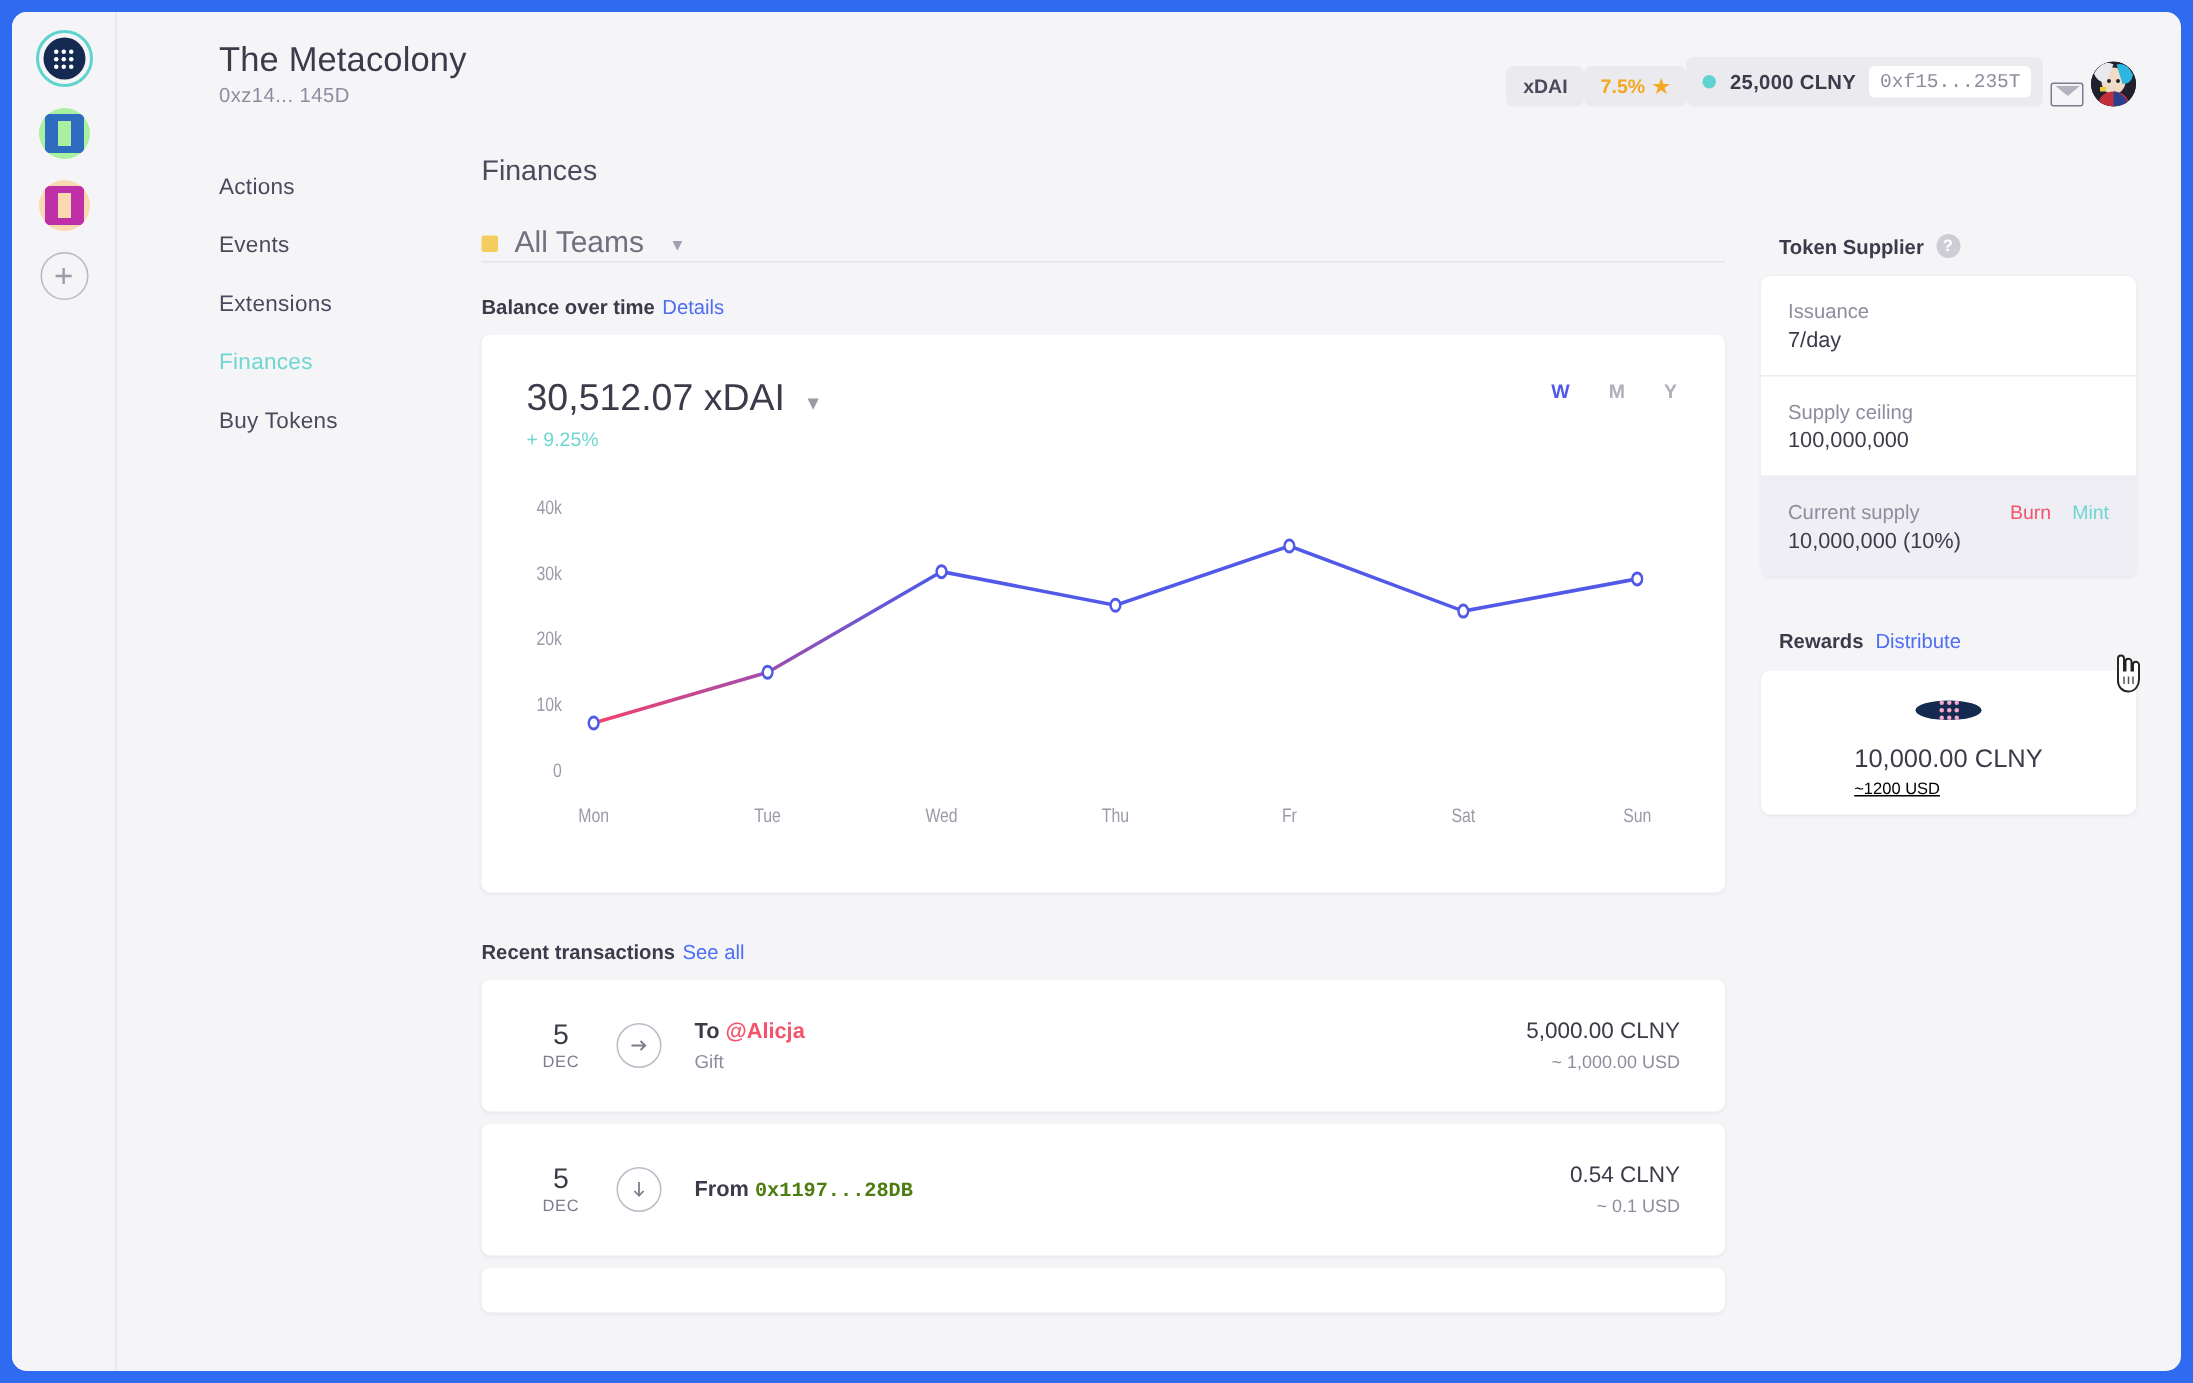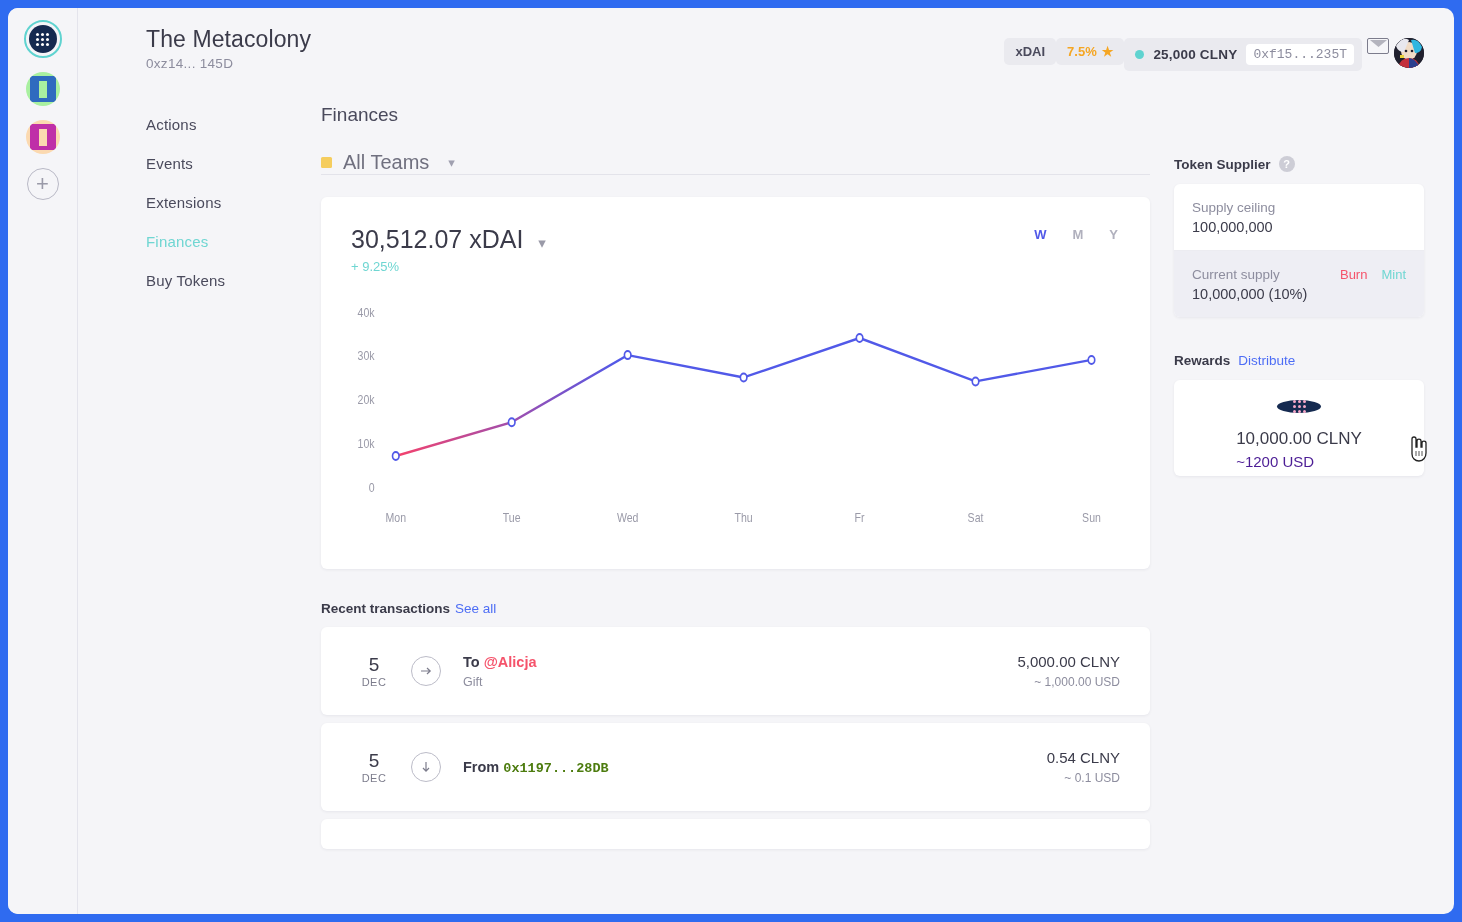--- a/index.html
+++ b/index.html
@@ -60,21 +60,21 @@
     padding: 18px 30px 0 68px;
   }
   .colony-title { flex: 1; }
   .colony-title h1 {
     font-size: 23px; font-weight: 400; color: #3b3b4a; letter-spacing: .1px;
   }
   .colony-addr {
     font-family: Liberation Sans, sans-serif;
     font-size: 13.5px; color: #8d8d9e; margin-top: 3px; letter-spacing: .3px;
   }
-  .topright { display: flex; align-items: flex-start; padding-top: 12px; }
+  .topright { display: flex; align-items: flex-end; padding-top: 12px; }
   .chip {
     background: #eaeaef; border-radius: 5px;
     padding: 6px 11px; font-size: 13px; font-weight: 700; color: #4a4a5c;
   }
   .chip-rate { color: #f5a623; display:flex; align-items:center; gap:5px; }
   .star { color: #f5a623; font-size: 13px; }
   .chip-wallet {
     background:#eaeaef; border-radius: 5px; display:flex; align-items:center;
     padding: 6px 8px 6px 11px; gap:9px;
   }
@@ -142,21 +142,21 @@
   .tx-to .who { color: #f5536b; font-weight: 700; }
   .tx-to .addr { font-family:"Liberation Mono",monospace; color:#4d7c0f; font-weight:700; font-size:13.5px;}
   .tx-sub { font-size: 12.5px; color:#8d8d9e; margin-top: 5px; }
   .tx-right { text-align: right; }
   .tx-amt { font-size: 15px; color:#3b3b4a; }
   .tx-usd { font-size: 12px; color:#8d8d9e; margin-top: 5px; }
   .tx-stub { height: 30px; }
 
   
   .right { width: 250px; flex: 0 0 250px; padding-top: 52px; }
-  .right-head { display:flex; align-items:center; gap:8px; margin-bottom: 12px; }
+  .right-head { display:flex; align-items:center; gap:8px; margin-bottom: 12px; margin-left: 12px; }
   .right-head .t { font-size:13.5px; font-weight:700; color:#3b3b4a; }
   .qmark { width:16px;height:16px;border-radius:50%;background:#cdcdd6;color:#fff;
     font-size:11px; display:flex;align-items:center;justify-content:center; font-weight:700;}
   .right-head .lnk { color:#4d6df5; font-size:13.5px; font-weight:500; }
 
   .supplier { background:#fff; border-radius:6px; box-shadow:0 1px 3px rgba(40,40,70,.07); overflow:hidden;}
   .srow { padding: 16px 18px 15px 18px; border-bottom:1px solid #ececf1; }
   .srow:last-child { border-bottom:none; }
   .srow.hl { background:#eeeef4; }
   .slabel { font-size:13.5px; color:#8d8d9e; margin-bottom:4px; display:flex; align-items:center; }
@@ -164,21 +164,21 @@
   .sval { font-size:14.5px; color:#3b3b4a; }
   .burn { color:#f5536b; font-size:13px; font-weight:500; margin-left:12px;}
   .mint { color:#6fd6d2; font-size:13px; font-weight:500; margin-left:14px;}
 
   .reward-card { background:#fff;border-radius:6px;box-shadow:0 1px 3px rgba(40,40,70,.07);
     padding: 20px 18px; display:flex; align-items:center; gap:16px; height:96px;flex-direction:column;}
   .reward-ico { width:44px;height:44px;border-radius:50%;background:#152a50;
     display:flex;align-items:center;justify-content:center;}
   .reward-ico .dotgrid i { background:#f5a8c8; }
   .reward-amt { font-size:17px;color:#3b3b4a; }
-  .reward-usd { font-size:15px;color:#4c1d95;margin-top:4px; }
+  .reward-usd { font-size:11px;color:#000000;margin-top:4px;text-decoration:underline; }
 
   .cursor { position:absolute; left:1330px; top:428px; width:22px; height:26px; pointer-events:none; }
 </style>
 </head>
 <body>
 
 <div id="app">
 
   <div class="rail">
     <div class="rail-icon colony-logo">
@@ -268,20 +268,23 @@
 
       <div class="main">
         <div class="page-title">Finances</div>
 
         <div class="teams-row">
           <span class="team-swatch"></span>
           <span class="team-name">All Teams</span>
           <span class="chev">▾</span>
         </div>
 
+        <div class="sec-head">
+          <span>Balance over time</span><span class="lnk">Details</span>
+        </div>
 
         <div class="card chart-card">
           <div class="balance">
             <span>30,512.07 xDAI</span>
             <span class="cv">▾</span>
           </div>
           <div class="delta">+ 9.25%</div>
 
           <div class="range">
             <span class="on">W</span>
@@ -375,20 +378,24 @@
       </div>
 
       <div class="right">
         <div class="right-head">
           <span class="t">Token Supplier</span>
           <span class="qmark">?</span>
         </div>
 
         <div class="supplier">
           <div class="srow">
+            <div class="slabel">Issuance</div>
+            <div class="sval">7/day</div>
+          </div>
+          <div class="srow">
             <div class="slabel">Supply ceiling</div>
             <div class="sval">100,000,000</div>
           </div>
           <div class="srow hl">
             <div class="slabel">
               <span class="sp">Current supply</span>
               <span class="burn">Burn</span>
               <span class="mint">Mint</span>
             </div>
             <div class="sval">10,000,000 (10%)</div>

